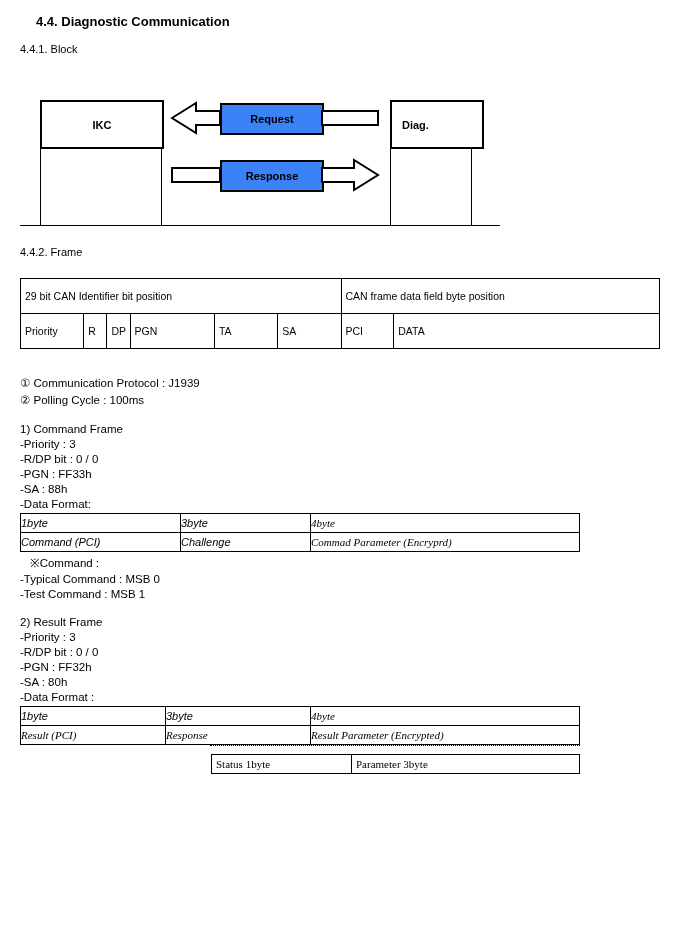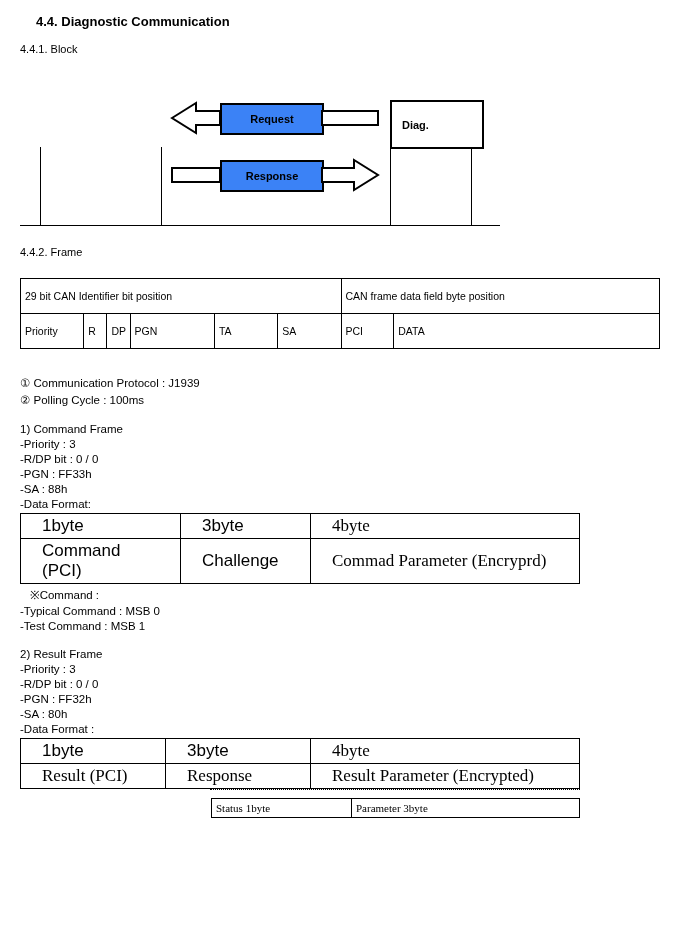--- a/index.html
+++ b/index.html
@@ -63,24 +63,25 @@
     height: 22px;
     overflow: hidden;
   }
   table.small-table {
     border-collapse: collapse;
     width: 560px;
     table-layout: fixed;
   }
   table.small-table td {
     border: 1px solid #000;
-    padding: 2px 21px;
-    font-size: 17px;
+    padding: 2px 0;
+    font-size: 11px;
     height: 14px;
     overflow: hidden;
+    font-style: italic;
   }
   .serif { font-family: 'Times New Roman', serif; font-size: 12px; }
   .para { margin: 3px 0; font-size: 11.5px; }
   .result-sub {
     border-collapse: collapse;
     margin-left: 191px;
     width: 369px;
     table-layout: fixed;
     border-radius: 8px;
   }
@@ -97,20 +98,21 @@
     height: 8px;
   }
 </style>
 </head>
 <body>
 
 <div class="section-title">4.4. Diagnostic Communication</div>
 <div class="subsection">4.4.1. Block</div>
 
 <div class="block-diagram">
+  <div class="box ikc">IKC</div>
   <div class="lines-down lines-ikc"></div>
   <div class="box diag">Diag.</div>
   <div class="lines-down lines-diag"></div>
 
   <svg class="arrow" style="left:152px;top:18px;width:48px;height:30px;">
     <polygon points="0,15 24,0 24,8 48,8 48,22 24,22 24,30" fill="#fff" stroke="#000" stroke-width="2"></polygon>
   </svg>
   <div class="arrow-box req-box">Request</div>
   <svg class="arrow" style="left:302px;top:18px;width:56px;height:30px;">
     <rect x="0" y="8" width="56" height="14" fill="#fff" stroke="#000" stroke-width="2"></rect>

